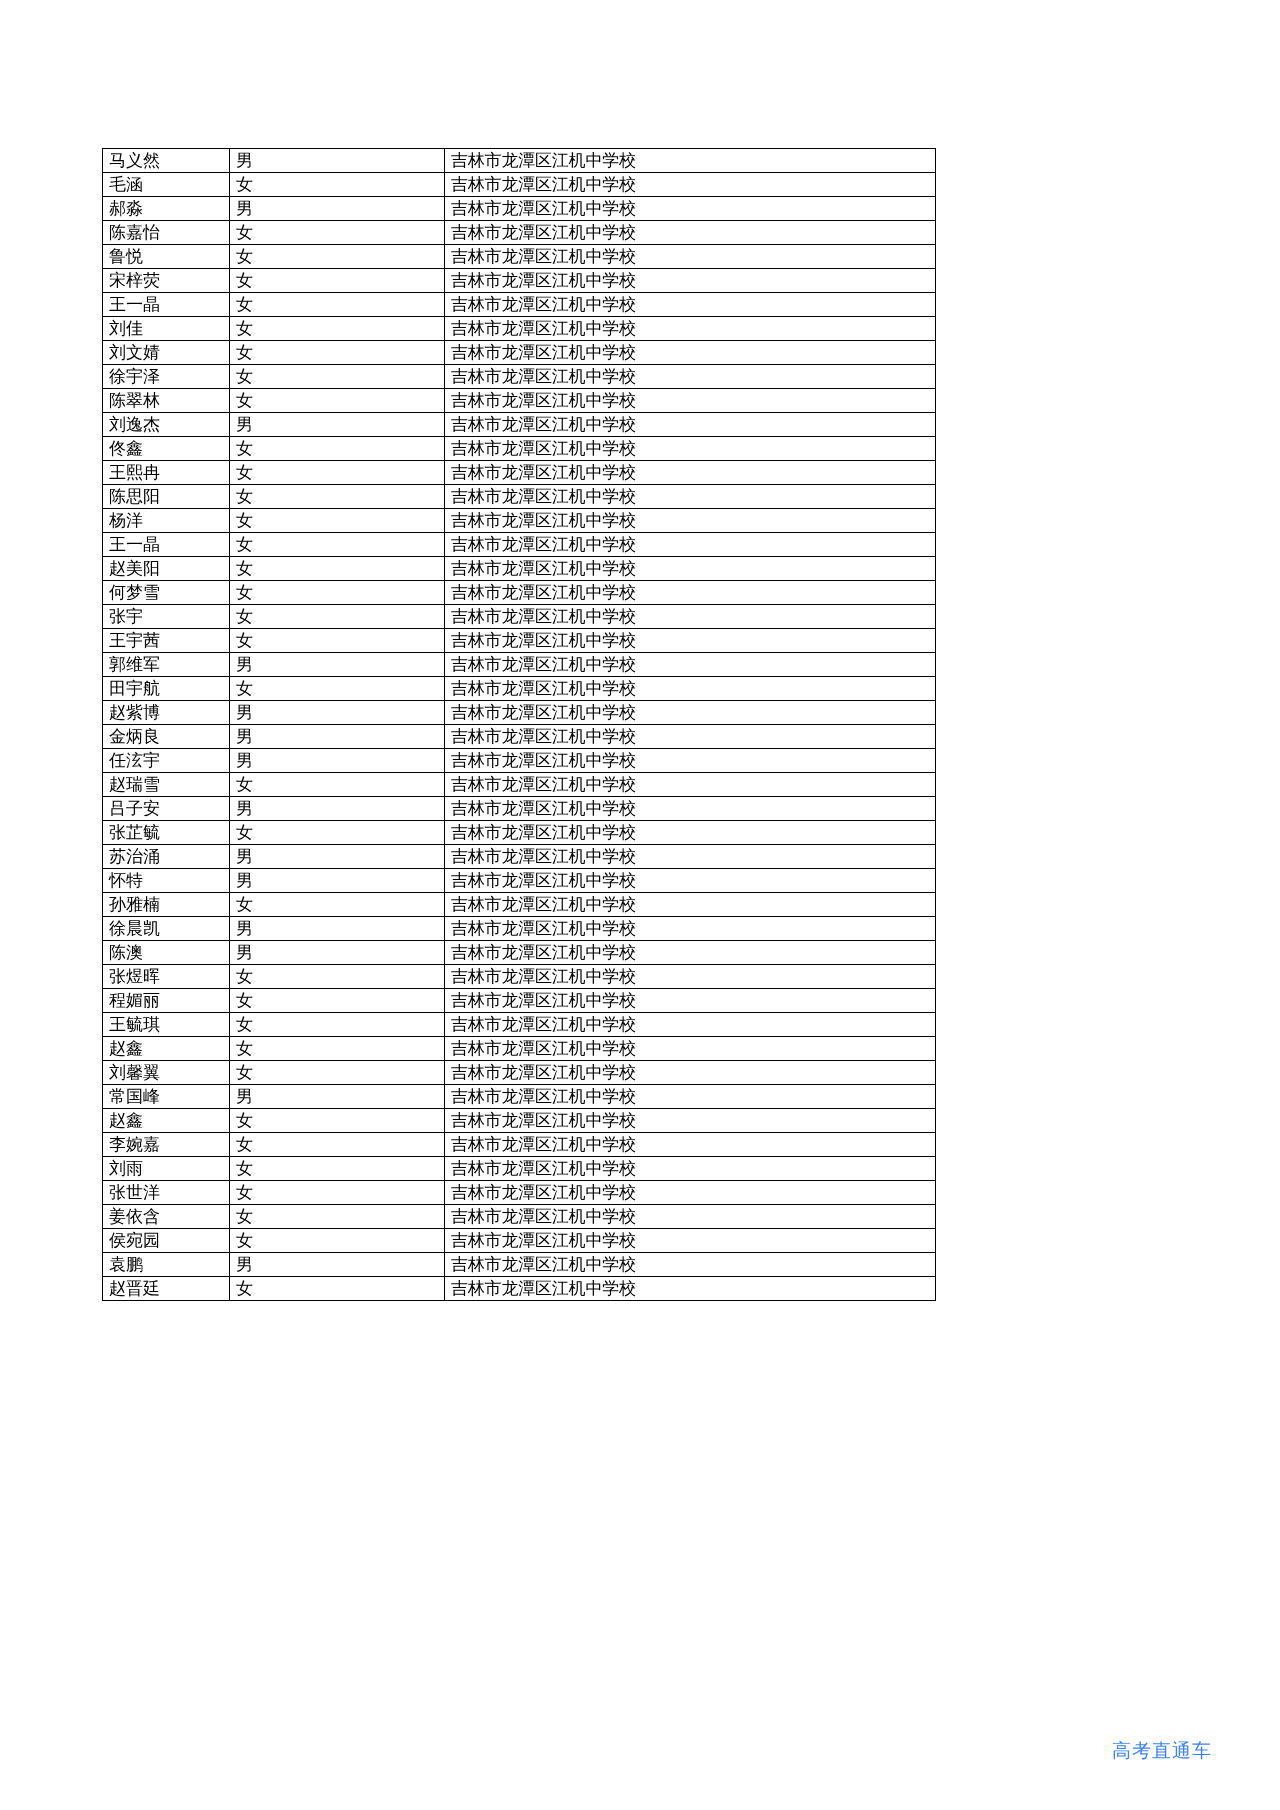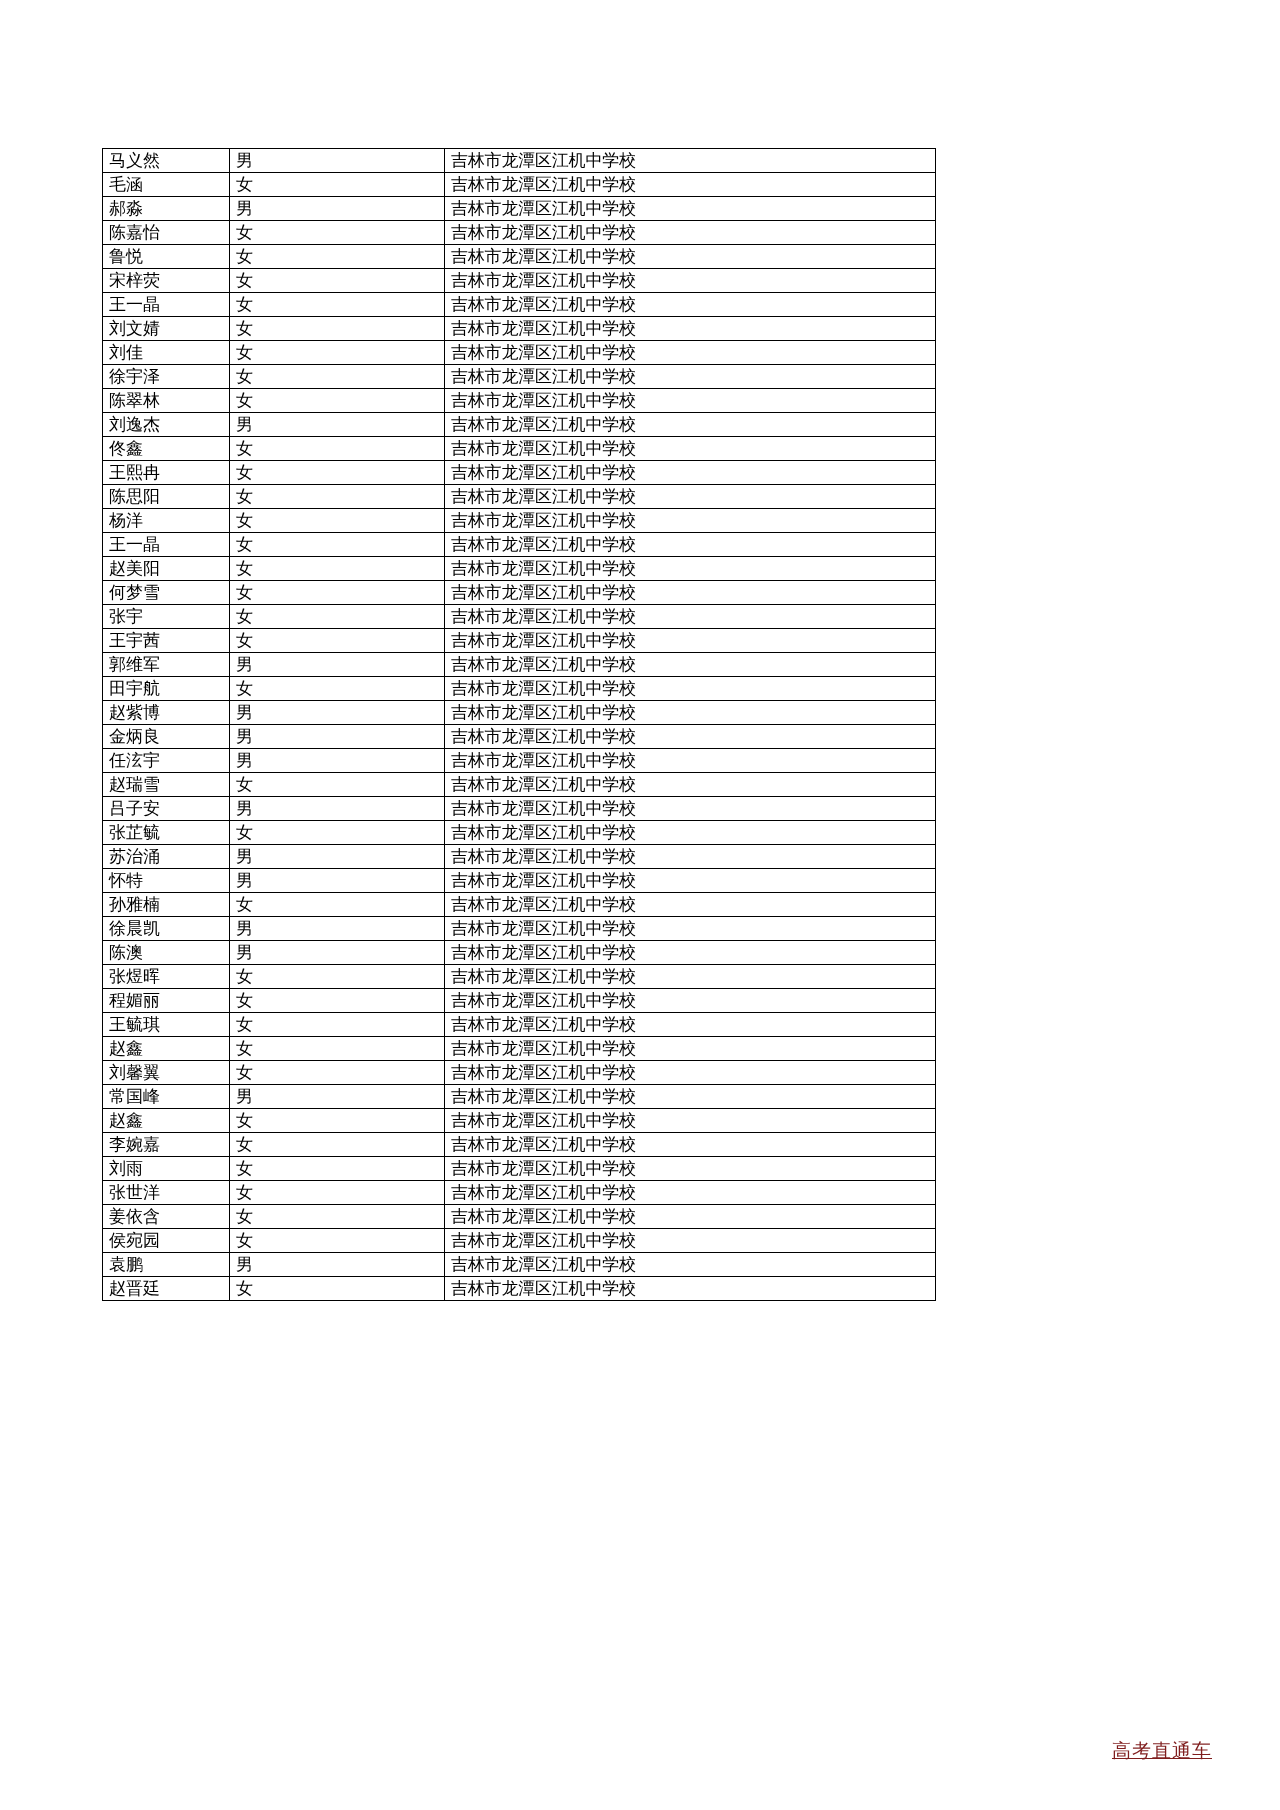--- a/index.html
+++ b/index.html
@@ -46,24 +46,23 @@
   .cell-school {
     padding-left: 9px;
     letter-spacing: -0.2px;
     margin-top: 24px;
   }
   .watermark {
     position: absolute;
     right: 68px;
     bottom: 62px;
     font-size: 19px;
-    color: #7f1d1d;
+    color: #3b82f6;
     font-family: "Liberation Sans", sans-serif;
     letter-spacing: 1px;
-    text-decoration: underline;
   }
 </style>
 </head>
 <body>
 
 <div class="page">
   <table class="doc-table">
     <tbody>
         <tr>
           <td class="col-name">马义然</td>
@@ -94,26 +93,26 @@
           <td class="col-name">宋梓荧</td>
           <td class="col-sex">女</td>
           <td class="col-school cell-school">吉林市龙潭区江机中学校</td>
         </tr>
         <tr>
           <td class="col-name">王一晶</td>
           <td class="col-sex">女</td>
           <td class="col-school cell-school">吉林市龙潭区江机中学校</td>
         </tr>
         <tr>
+          <td class="col-name">刘佳</td>
+          <td class="col-sex">女</td>
+          <td class="col-school cell-school">吉林市龙潭区江机中学校</td>
+        </tr>
+        <tr>
           <td class="col-name">刘文婧</td>
-          <td class="col-sex">女</td>
-          <td class="col-school cell-school">吉林市龙潭区江机中学校</td>
-        </tr>
-        <tr>
-          <td class="col-name">刘佳</td>
           <td class="col-sex">女</td>
           <td class="col-school cell-school">吉林市龙潭区江机中学校</td>
         </tr>
         <tr>
           <td class="col-name">徐宇泽</td>
           <td class="col-sex">女</td>
           <td class="col-school cell-school">吉林市龙潭区江机中学校</td>
         </tr>
         <tr>
           <td class="col-name">陈翠林</td>

